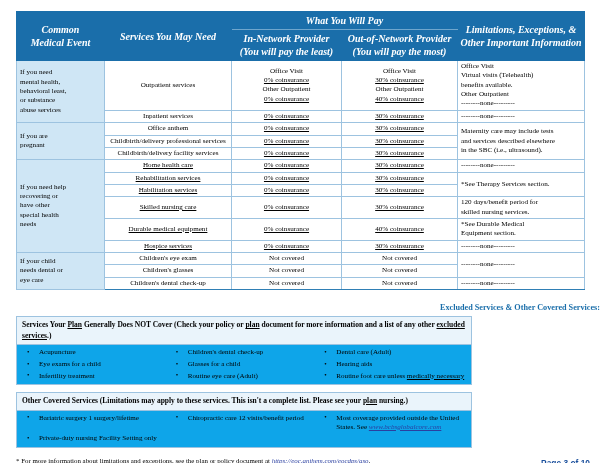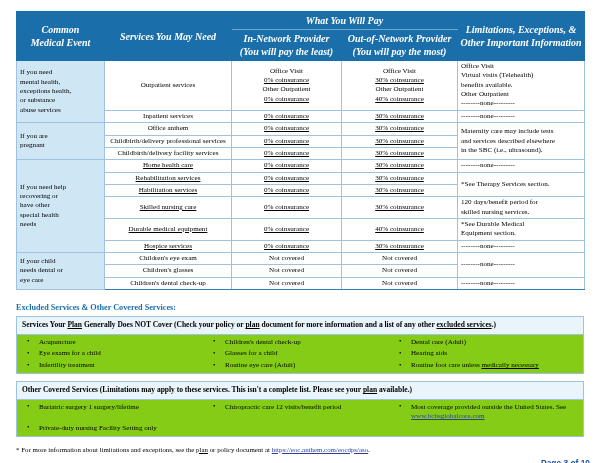--- a/index.html
+++ b/index.html
@@ -80,38 +80,39 @@
   tr.grp > td { border-top: 1.1px solid #2f7fb5; }
   tr.lastrow > td { border-bottom: 1.1px solid #2f7fb5; }
 
   
   .sec-title {
     margin: 13px 0 4px 16px;
     color: #1a6eaa;
     font-weight: bold;
     font-size: 8.2px;
     font-family: "Liberation Serif", serif;
+    text-align: right;
   }
   .box {
-    width: 568px;
+    width: 456px;
     margin: 0 0 0 16px;
     border: 0.7px solid #9dc3e0;
     box-sizing: border-box;
   }
   .box-head {
     background: #eaf4fb;
     font-weight: bold;
     font-size: 7.5px;
     line-height: 1.42;
     padding: 3px 5px 3px 5px;
     border-bottom: 0.7px solid #9dc3e0;
   }
   .box-body {
     padding: 3px 4px 3px 4px;
-    background: #84cc16;
+    background: #0ea5e9;
   }
   ul.cols {
     margin: 0;
     padding: 0;
     list-style: none;
     display: grid;
     grid-template-columns: 1fr 1fr 1fr;
     column-gap: 0px;
     row-gap: 2.4px;
   }
@@ -132,20 +133,21 @@
   
   .footnote {
     margin: 9px 0 0 16px;
     font-size: 6.9px;
     line-height: 1.3;
     width: 568px;
   }
   a.link {
     color: #2a3fa0;
     text-decoration: underline;
+    font-style: italic;
   }
   .pagenum {
     position: absolute;
     right: 10px;
     bottom: 6px;
     color: #1a4f9c;
     font-weight: bold;
     font-size: 8.4px;
     font-family: "Liberation Sans", sans-serif;
   }
@@ -186,21 +188,21 @@
           <span>(You will pay the most)</span>
         </th>
       </tr>
     </thead>
     <tbody>
 
       <tr class="grp">
         <td class="event-cell" rowspan="2">
           <span>If you need</span><br>
           <span>mental health,</span><br>
-          <span>exceptions health,</span><br>
+          <span>behavioral least,</span><br>
           <span>or substance</span><br>
           <span>abuse services</span>
         </td>
         <td class="svc-cell">Outpatient services</td>
         <td class="pay-cell">
           <span>Office Visit</span><br>
           <span class="ul">0% coinsurance</span><br>
           <span>Other Outpatient</span><br>
           <span class="ul">0% coinsurance</span>
         </td>
@@ -393,21 +395,21 @@
         <li>Hearing aids</li>
         <li>Infertility treatment</li>
         <li>Routine eye care (Adult)</li>
         <li><span>Routine foot care unless </span><span class="ul">medically necessary</span></li>
       </ul>
     </div>
   </div>
 
   <div class="box" style="margin-top:7px;">
     <div class="box-head">
-      <span>Other Covered Services (Limitations may apply to these services. This isn't a complete list. Please see your </span><span class="ul">plan</span><span> available.)</span>
+      <span>Other Covered Services (Limitations may apply to these services. This isn't a complete list. Please see your </span><span class="ul">plan</span><span> nursing.)</span>
     </div>
     <div class="box-body">
       <ul class="cols">
         <li>Bariatric surgery 1 surgery/lifetime</li>
         <li>Chiropractic care 12 visits/benefit period</li>
         <li><span>Most coverage provided outside the United States. See </span><a class="link" href="#">www.bcbsglobalcore.com</a></li>
         <li>Private-duty nursing Facility Setting only</li>
       </ul>
     </div>
   </div>

